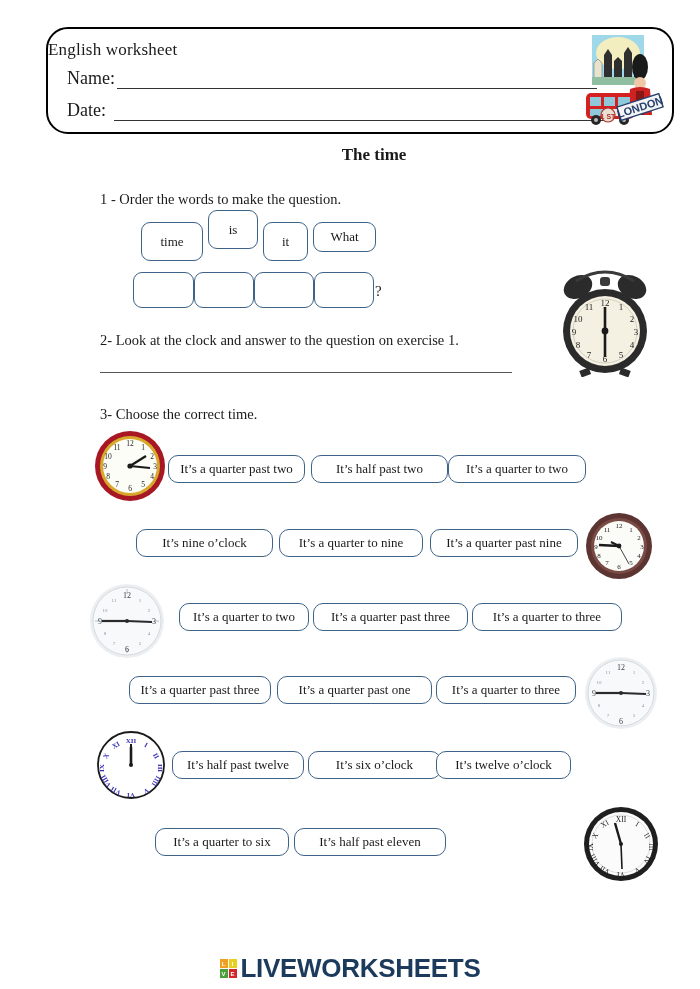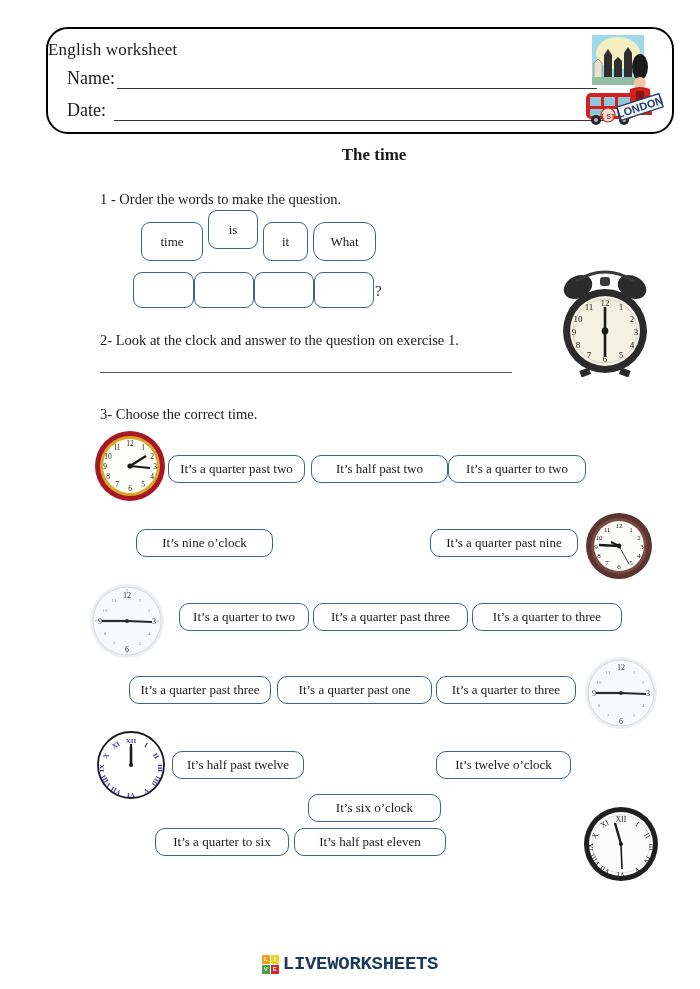--- a/index.html
+++ b/index.html
@@ -80,22 +80,22 @@
   
   .footer{
     position:absolute;left:0;top:953px;width:100%;
     display:flex;align-items:center;justify-content:center;gap:4px;
   }
   .lw-mark{display:flex;gap:1px;align-items:flex-start;}
   .lw-mark .cell{width:8px;height:9px;display:flex;align-items:center;justify-content:center;
     font-size:6px;font-weight:bold;color:#fff;font-family:"Liberation Sans",sans-serif;}
   .lw-col{display:flex;flex-direction:column;gap:1px;}
   .lw-text{
-    font-family:Liberation Mono, monospace;
-    font-weight:bold;font-size:19px;color:#1b3a5c;letter-spacing:-.3px;
+    font-family:Liberation Sans, sans-serif;
+    font-weight:bold;font-size:26px;color:#1b3a5c;letter-spacing:-.3px;
   }
 </style>
 </head>
 <body>
 
 <div class="page">
 
   <div class="header-box">
     <div class="wsheet-title">English worksheet</div>
 
@@ -141,21 +141,21 @@
     </svg>
   </div>
 
   <div class="main-title">The time</div>
 
   <div class="ex-text" id="ex1-text">1 - Order the words to make the question.</div>
 
   <div class="wordbox" style="left:141px;top:222px;width:62px;height:39px;">time</div>
   <div class="wordbox" style="left:208px;top:210px;width:50px;height:39px;">is</div>
   <div class="wordbox" style="left:263px;top:222px;width:45px;height:39px;">it</div>
-  <div class="wordbox" style="left:313px;top:222px;width:63px;height:39px;border-radius:12px;">What</div>
+  <div class="wordbox" style="left:313px;top:222px;width:63px;height:30px;">What</div>
 
   <div class="blankbox" style="left:133px;top:272px;width:61px;height:36px;"></div>
   <div class="blankbox" style="left:194px;top:272px;width:60px;height:36px;"></div>
   <div class="blankbox" style="left:254px;top:272px;width:60px;height:36px;"></div>
   <div class="blankbox" style="left:314px;top:272px;width:60px;height:36px;"></div>
   <div class="qmark">?</div>
 
   <div class="clockwrap" style="left:550px;top:265px;">
     <svg width="110" height="112" viewBox="0 0 110 112">
       <ellipse cx="28" cy="22" rx="15" ry="11" fill="#2b2b2b" transform="rotate(-28 28 22)"></ellipse>
@@ -214,20 +214,21 @@
       <line x1="36" y1="36" x2="52" y2="26" stroke="#1a1a1a" stroke-width="2.4"></line>
       <line x1="36" y1="36" x2="56" y2="38" stroke="#1a1a1a" stroke-width="2"></line>
       <circle cx="36" cy="36" r="2.6" fill="#1a1a1a"></circle>
     </svg>
   </div>
   <div class="optbox" style="left:168px;top:455px;width:137px;">It’s a quarter past two</div>
   <div class="optbox" style="left:311px;top:455px;width:137px;">It’s half past two</div>
   <div class="optbox" style="left:448px;top:455px;width:138px;">It’s a quarter to two</div>
 
   <div class="optbox" style="left:136px;top:529px;width:137px;">It’s nine o’clock</div>
+  <div class="optbox" style="left:279px;top:529px;width:144px;">It’s a quarter to nine</div>
   <div class="optbox" style="left:430px;top:529px;width:148px;">It’s a quarter past nine</div>
   <div class="clockwrap" style="left:585px;top:512px;">
     <svg width="68" height="68" viewBox="0 0 68 68">
       <circle cx="34" cy="34" r="33" fill="#5c3431"></circle>
       <circle cx="34" cy="34" r="28" fill="#7a4a45"></circle>
       <circle cx="34" cy="34" r="25" fill="#fbfbf8"></circle>
       <g font-family="Liberation Serif, serif" font-size="7" fill="#222" text-anchor="middle">
         <text x="34" y="16">12</text>
           <text x="46" y="20">1</text>
           <text x="54" y="28">2</text>
@@ -328,21 +329,21 @@
         <text x="8" y="38" transform="rotate(270 8 38)">IX</text>
         <text x="12" y="27" transform="rotate(300 12 27)">X</text>
         <text x="21" y="17" transform="rotate(330 21 17)">XI</text>
       </g>
       <line x1="35" y1="35" x2="35" y2="14" stroke="#1a1a1a" stroke-width="2"></line>
       <line x1="35" y1="35" x2="35" y2="17" stroke="#1a1a1a" stroke-width="2.6"></line>
       <circle cx="35" cy="35" r="2" fill="#1a1a1a"></circle>
     </svg>
   </div>
   <div class="optbox" style="left:172px;top:751px;width:132px;">It’s half past twelve</div>
-  <div class="optbox" style="left:308px;top:751px;width:133px;margin-top:43px;">It’s six o’clock</div>
+  <div class="optbox" style="left:308px;top:751px;width:133px;">It’s six o’clock</div>
   <div class="optbox" style="left:436px;top:751px;width:135px;">It’s twelve o’clock</div>
 
   <div class="optbox" style="left:155px;top:828px;width:134px;">It’s a quarter to six</div>
   <div class="optbox" style="left:294px;top:828px;width:152px;">It’s half past eleven</div>
   <div class="clockwrap" style="left:582px;top:805px;">
     <svg width="78" height="78" viewBox="0 0 78 78">
       <circle cx="39" cy="39" r="37" fill="#1f1f1f"></circle>
       <circle cx="39" cy="39" r="32" fill="#fbfbfb"></circle>
       <circle cx="39" cy="39" r="29" fill="none" stroke="#c9c9c9" stroke-width=".6"></circle>
       <g font-family="Liberation Serif, serif" font-size="7.5" fill="#1a1a1a" text-anchor="middle">

